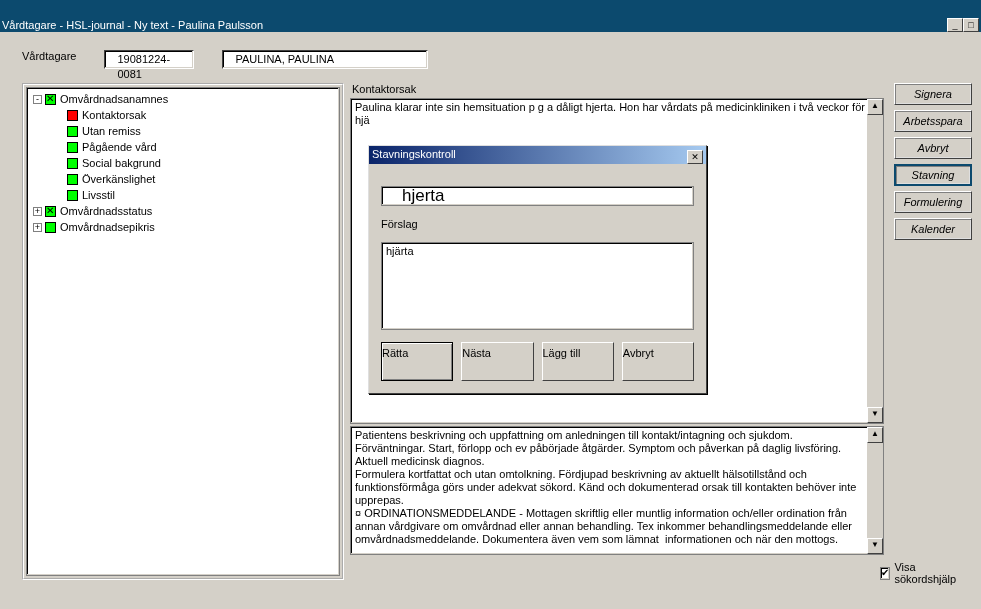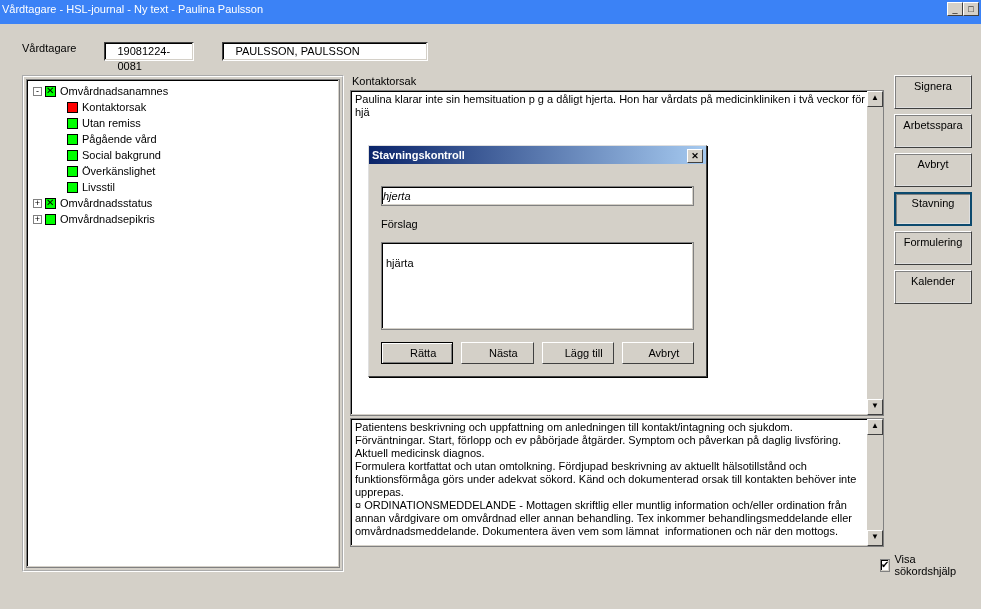--- a/index.html
+++ b/index.html
@@ -6,25 +6,25 @@
   body {
     margin: 0;
     font-family: Tahoma, Arial, sans-serif;
     font-size: 11px;
     background: #d4d0c8;
     width: 981px;
     height: 609px;
     overflow: hidden;
   }
   .titlebar {
-    background: #3b82f6;
+    background: #0c4a6e;
     color: #fff;
     height: 24px;
     line-height: 18px;
-    padding: 0 2px;
+    padding: 16px 2px;
     display: flex;
     justify-content: space-between;
   }
   .titlebar .controls { display: flex; gap: 0; }
   .tbtn {
     width: 16px; height: 14px; margin-top: 2px;
     background: #d4d0c8;
     border: 1px solid #fff;
     border-right-color: #404040;
     border-bottom-color: #404040;
@@ -92,26 +92,27 @@
     background:#d4d0c8;
     display:flex; flex-direction:column; justify-content:space-between;
   }
   .sbtn {
     width:16px; height:16px; background:#d4d0c8;
     border:1px solid #fff; border-right-color:#404040; border-bottom-color:#404040;
     font-size:8px; text-align:center; line-height:12px;
   }
   .sidebar { width:78px; display:flex; flex-direction:column; gap:5px; padding-top:0; margin-left:4px;}
   .btn {
-    height:34px;
+    height:22px;
     border:1px solid #fff; border-right-color:#404040; border-bottom-color:#404040;
     box-shadow: 1px 1px 0 #808080 inset, -1px -1px 0 #dfdfdf inset;
     background:#d4d0c8;
     text-align:center; line-height:20px;
     cursor: default;
+    font-style: italic;
   }
   .btn.active {
     border:2px solid #0c4a6e;
     line-height:18px;
   }
   .check-row { display:flex; align-items:center; gap:4px; padding:4px 0 0 0; justify-content:flex-start; margin-left:530px;}
   .cb {
     width:13px; height:13px; background:#fff;
     border:1px solid #808080;
     box-shadow: inset -1px -1px 0 #d4d0c8, inset 1px 1px 0 #000;
@@ -120,69 +121,68 @@
   
   .dialog {
     position:absolute; left:368px; top:145px; width:339px;
     border:1px solid #404040;
     border-top-color:#dfdfdf; border-left-color:#dfdfdf;
     background:#d4d0c8;
     box-shadow: 1px 1px 0 #000;
   }
   .dlg-title {
     background: linear-gradient(to right,#0a246a,#a6caf0);
-    color:#fff; font-weight:bold;
-    padding:2px 3px; display:flex; justify-content:space-between; align-items:center;
+    color:#fff; font-weight:normal;
+    padding:2px 3px; display:flex; justify-content:space-between; 
     height:18px;
   }
   .dlg-body { padding:22px 12px 12px 12px; }
   .dinput {
     width:100%; height:20px;
     background:#fff;
     border:1px solid #808080;
     box-shadow: inset -1px -1px 0 #d4d0c8, inset 1px 1px 0 #000;
-    padding:2px 1px;
-    font-family:inherit; font-size:11px;font-style:italic;
+    padding:2px 20px;
+    font-family:inherit; font-size:17px;
   }
   .dlist {
     width:100%; height:88px;
     background:#fff;
     border:1px solid #808080;
     box-shadow: inset -1px -1px 0 #d4d0c8, inset 1px 1px 0 #000;
-    padding:14px 4px;
+    padding:2px 4px;
     margin-top:2px;
   }
   .dlg-label { margin-top:12px; margin-bottom:12px; }
   .dlg-buttons { display:flex; gap:8px; margin-top:12px; }
   .dbtn {
-    flex:1; height:22px; text-align:center; line-height:20px;
+    flex:1; height:39px; text-align:left; line-height:20px;
     border:1px solid #fff; border-right-color:#404040; border-bottom-color:#404040;
     background:#d4d0c8;
-    padding-left:12px;
   }
   .dbtn.default {
     border:1px solid #000;
     box-shadow: inset 1px 1px 0 #fff, inset -1px -1px 0 #808080;
   }
 </style>
 </head>
 <body>
 
 <div class="titlebar">
   <span>Vårdtagare - HSL-journal - Ny text - Paulina Paulsson</span>
   <div class="controls">
     <div class="tbtn">_</div>
     <div class="tbtn">□</div>
   </div>
 </div>
 
 <div class="form-row">
   <span>Vårdtagare</span>
   <div class="field pid">19081224-0081</div>
-  <div class="field name">PAULSSON, PAULSSON</div>
+  <div class="field name">PAULINA, PAULINA</div>
 </div>
 
 <div class="main">
   <div class="panel tree-panel">
     <div class="tree" id="tree">
         <div class="tn indent0">
           <div class="exp">-</div>
           <div class="sq green check"></div>
           <span>Omvårdnadsanamnes</span>
         </div>

